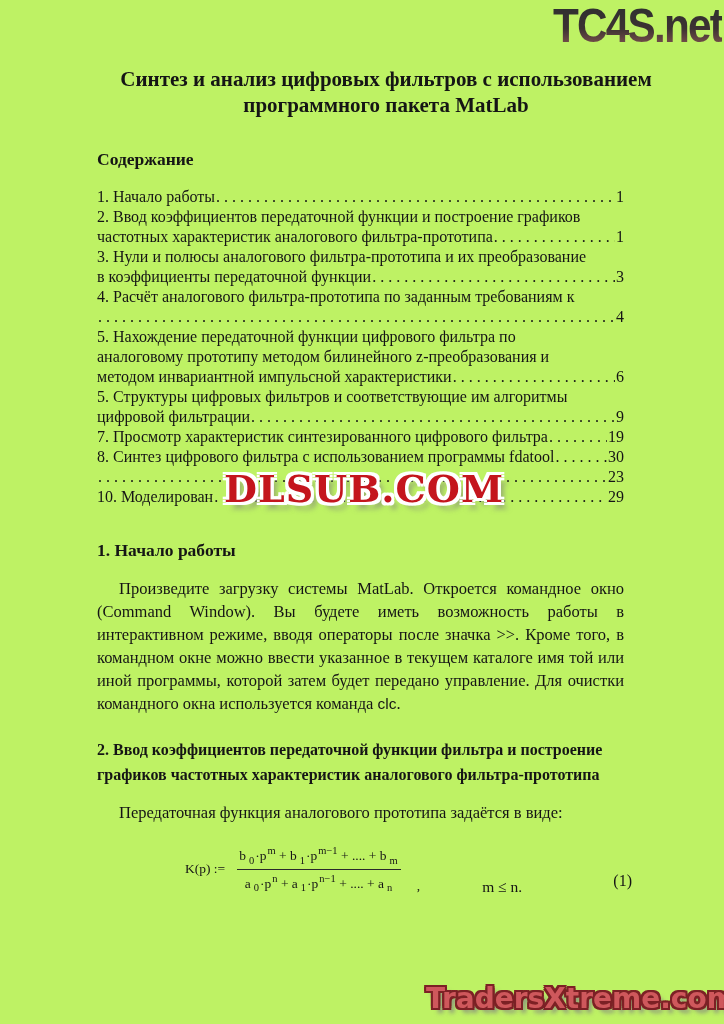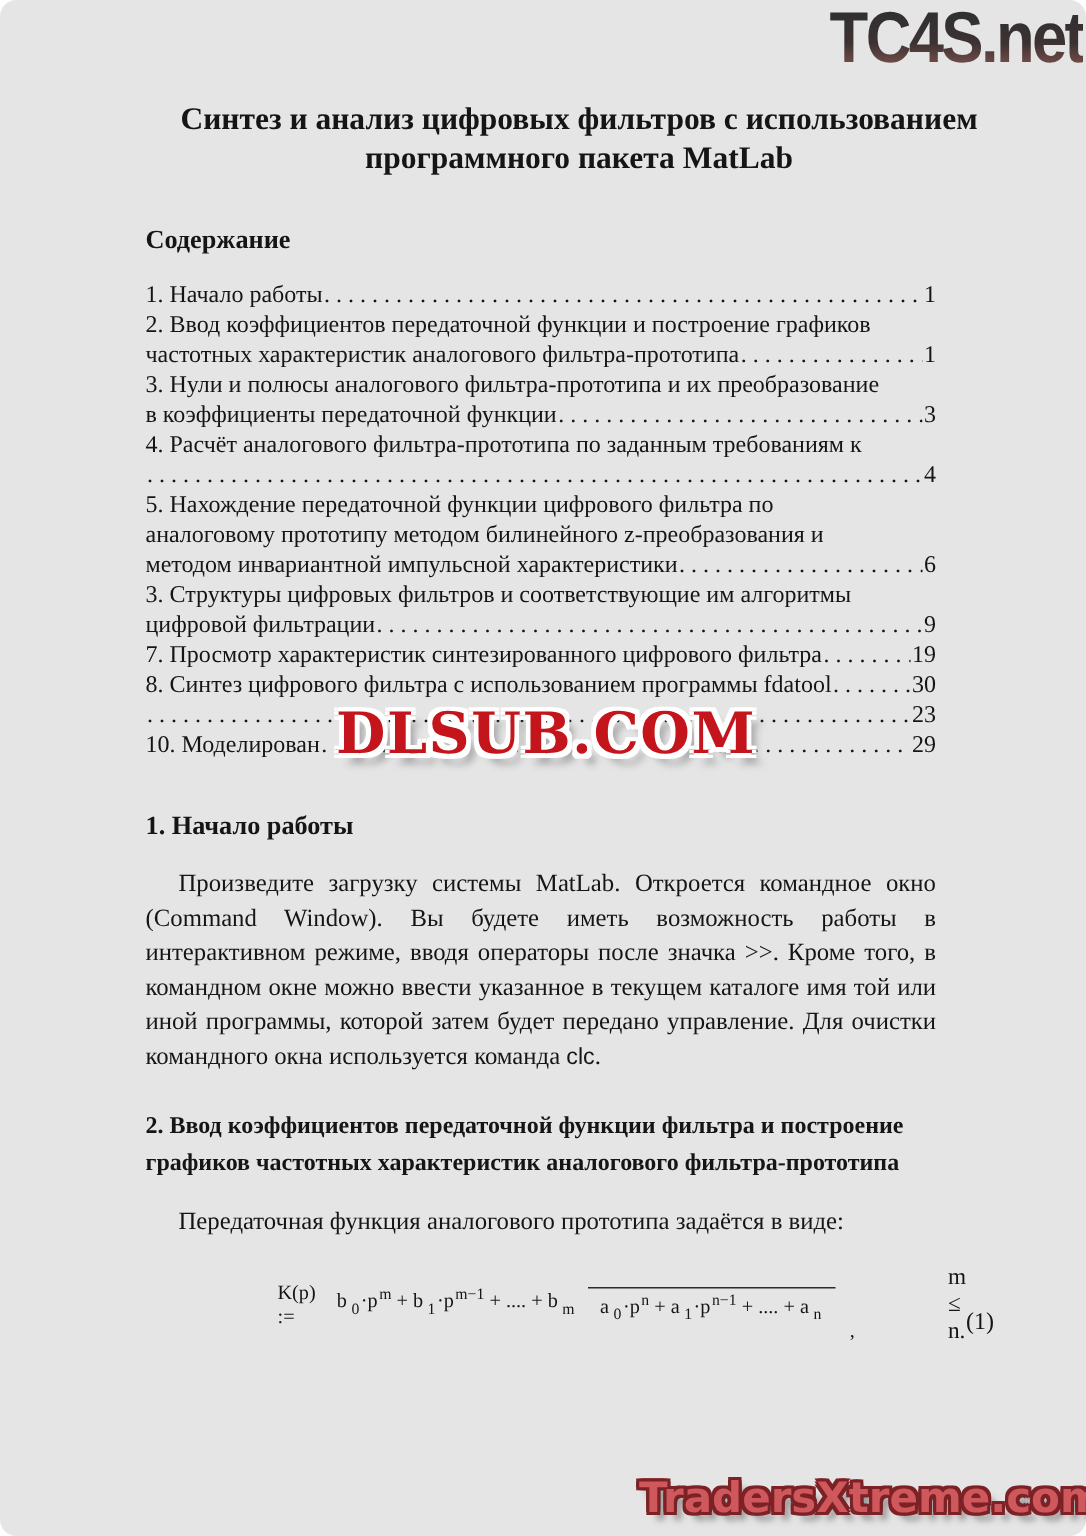--- a/index.html
+++ b/index.html
@@ -1,19 +1,19 @@
 <!DOCTYPE html>
 <html><head>
 <meta charset="utf-8">
 <style>
   * { margin:0; padding:0; box-sizing:border-box; }
   html,body { background:#ffffff; }
   .page {
-    position:relative; width:724px; height:1024px; background:#e5e5e5;
-    font-family:"Liberation Serif", serif; color:#151515; overflow:hidden;border-radius:11px;
+    position:relative; width:724px; height:1024px; background:#bef264;
+    font-family:"Liberation Serif", serif; color:#151515; overflow:hidden;
   }
   
   .tc4s {
     position:absolute; top:0px; right:2px;
     font-family:"Liberation Sans", sans-serif; font-weight:bold;
     font-size:48px; line-height:52px; letter-spacing:-2px;
     transform:scaleX(0.88); transform-origin:100% 0;
     background:linear-gradient(180deg,#303030 15%,#3c3232 55%,#8a5953 95%);
     -webkit-background-clip:text; background-clip:text; color:transparent;
   }
@@ -37,21 +37,21 @@
     font-size:16.5px; line-height:23px;
   }
   .code { font-family:"Liberation Sans", sans-serif; font-size:15.5px; }
   .sec2-heading { margin-top:22px; font-size:16px; line-height:25px; }
   .para2 { margin-top:14px; text-indent:22px; font-size:16.5px; line-height:23px; }
   
   .formula {
     display:flex; align-items:center; margin-top:14px; margin-left:88px;
     font-size:13.5px; height:62px;
   }
-  .frac { display:inline-flex; flex-direction:row; align-items:center; margin-left:6px; }
+  .frac { display:inline-flex; flex-direction:column; align-items:center; margin-left:6px; }
   .num { padding:0 8px 3px; white-space:nowrap; }
   .den { border-top:1px solid #2a2a2a; padding:3px 8px 0; white-space:nowrap; }
   sub { font-size:10.5px; margin:0 1px 0 3px; }
   sup { font-size:10.5px; margin-left:1px; }
   .comma { align-self:flex-end; margin-left:10px; padding-bottom:6px; }
   .cond { align-self:flex-end; margin-left:62px; padding-bottom:4px; font-size:15.5px; }
   .eqno { margin-left:auto; margin-right:-8px; align-self:flex-end; padding-bottom:10px; font-size:16px; }
   
   .dlsub {
     position:absolute; left:224px; top:466px;
@@ -119,21 +119,21 @@
         </div>
       <div class="toc-line">
           <span class="toc-text">аналоговому прототипу методом билинейного z-преобразования и</span>
         </div>
       <div class="toc-line">
           <span class="toc-text">методом инвариантной импульсной характеристики</span>
           <span class="leader">. . . . . . . . . . . . . . . . . . . . . . . . . . . . . . . . . . . . . . . . . . . . . . . . . . . . . . . . . . . . . . . . . . . . . . . . . . . . . . . . . . . . . . . . . . . . . . . . . . . . . . . .</span>
           <span class="pageno">6</span>
         </div>
       <div class="toc-line">
-          <span class="toc-text">3. Структуры цифровых фильтров и соответствующие им алгоритмы</span>
+          <span class="toc-text">5. Структуры цифровых фильтров и соответствующие им алгоритмы</span>
         </div>
       <div class="toc-line">
           <span class="toc-text">цифровой фильтрации</span>
           <span class="leader">. . . . . . . . . . . . . . . . . . . . . . . . . . . . . . . . . . . . . . . . . . . . . . . . . . . . . . . . . . . . . . . . . . . . . . . . . . . . . . . . . . . . . . . . . . . . . . . . . . . . . . . .</span>
           <span class="pageno">9</span>
         </div>
       <div class="toc-line">
           <span class="toc-text">7. Просмотр характеристик синтезированного цифрового фильтра</span>
           <span class="leader">. . . . . . . . . . . . . . . . . . . . . . . . . . . . . . . . . . . . . . . . . . . . . . . . . . . . . . . . . . . . . . . . . . . . . . . . . . . . . . . . . . . . . . . . . . . . . . . . . . . . . . . .</span>
           <span class="pageno">19</span>

